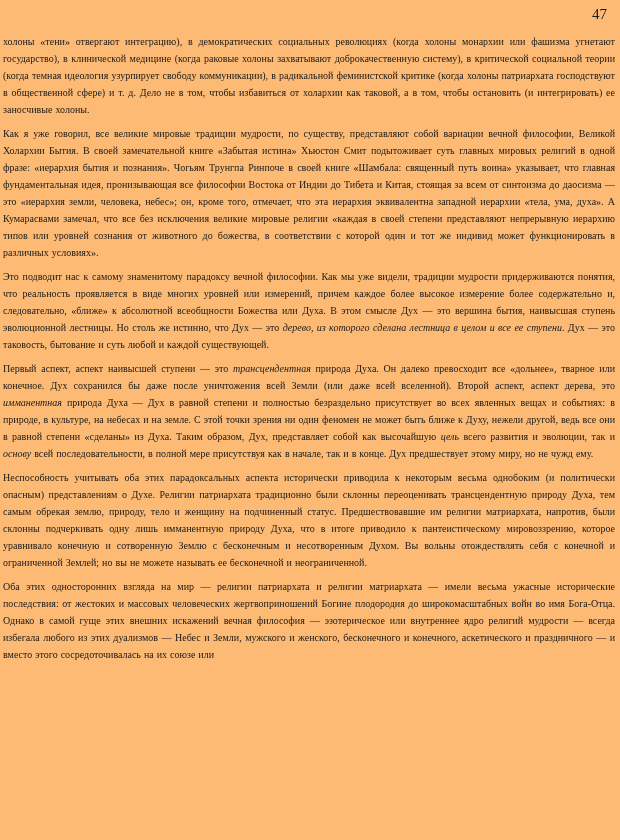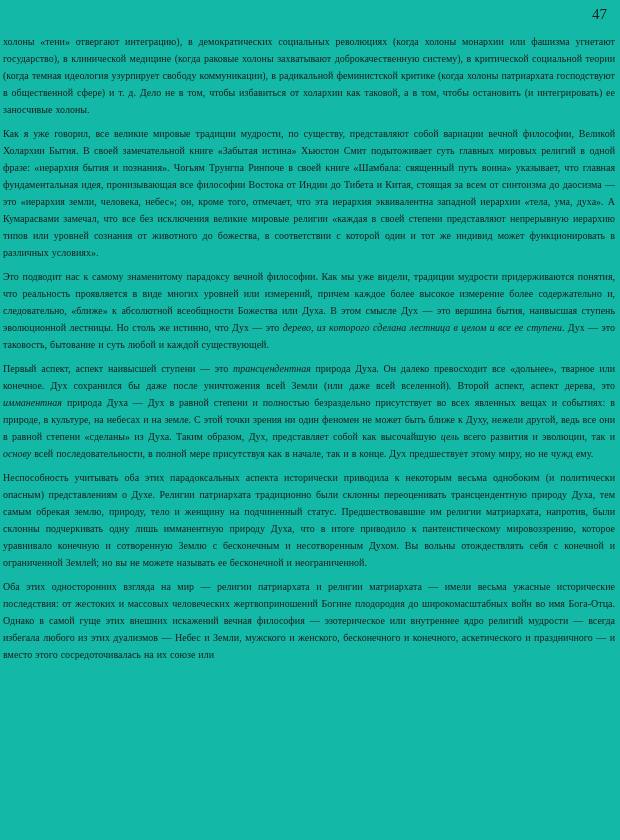--- a/index.html
+++ b/index.html
@@ -10,21 +10,21 @@
   body {
     width: 620px;
     height: 840px;
     overflow: hidden;
   }
   .page {
     box-sizing: border-box;
     width: 620px;
     height: 840px;
     padding: 6px 5px 0 3px;
-    background: #14b8a6;
+    background: #fdba74;
     font-family: "Liberation Serif", "DejaVu Serif", serif;
     color: #1a1a1a;
   }
   .page-number {
     font-size: 15px;
     line-height: 17px;
     text-align: right;
     padding-right: 8px;
     margin-bottom: 10px;
   }

